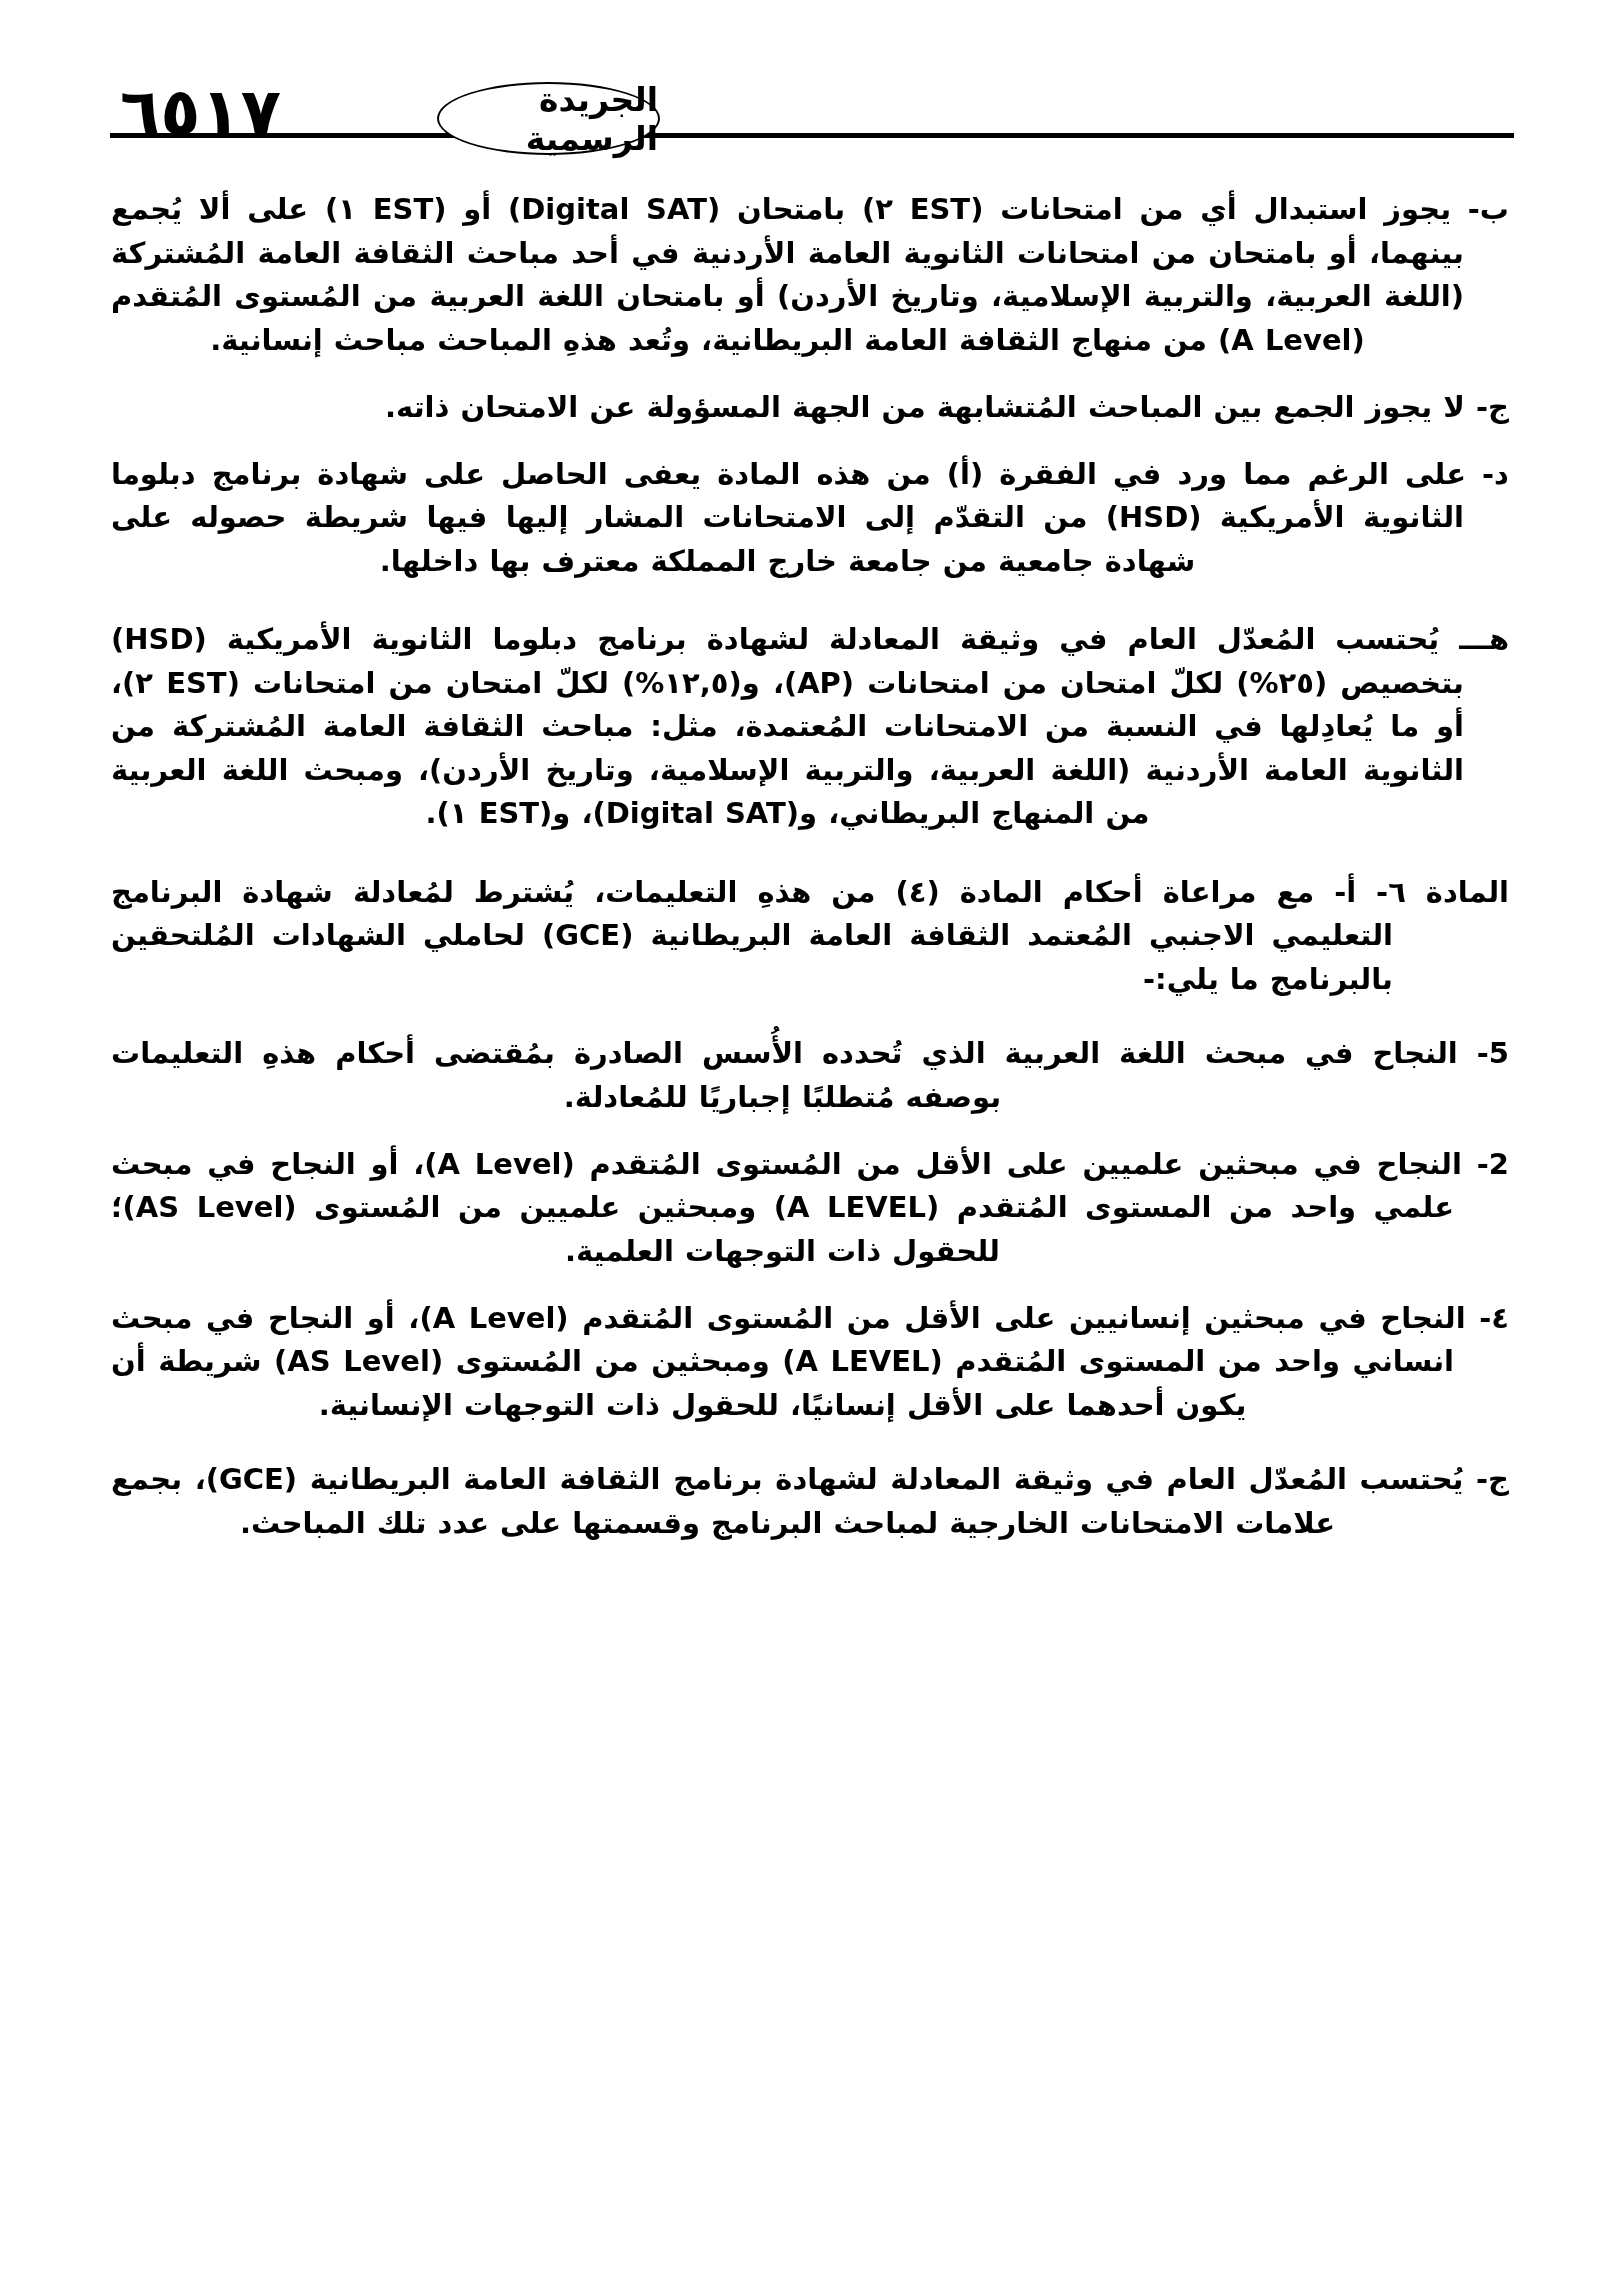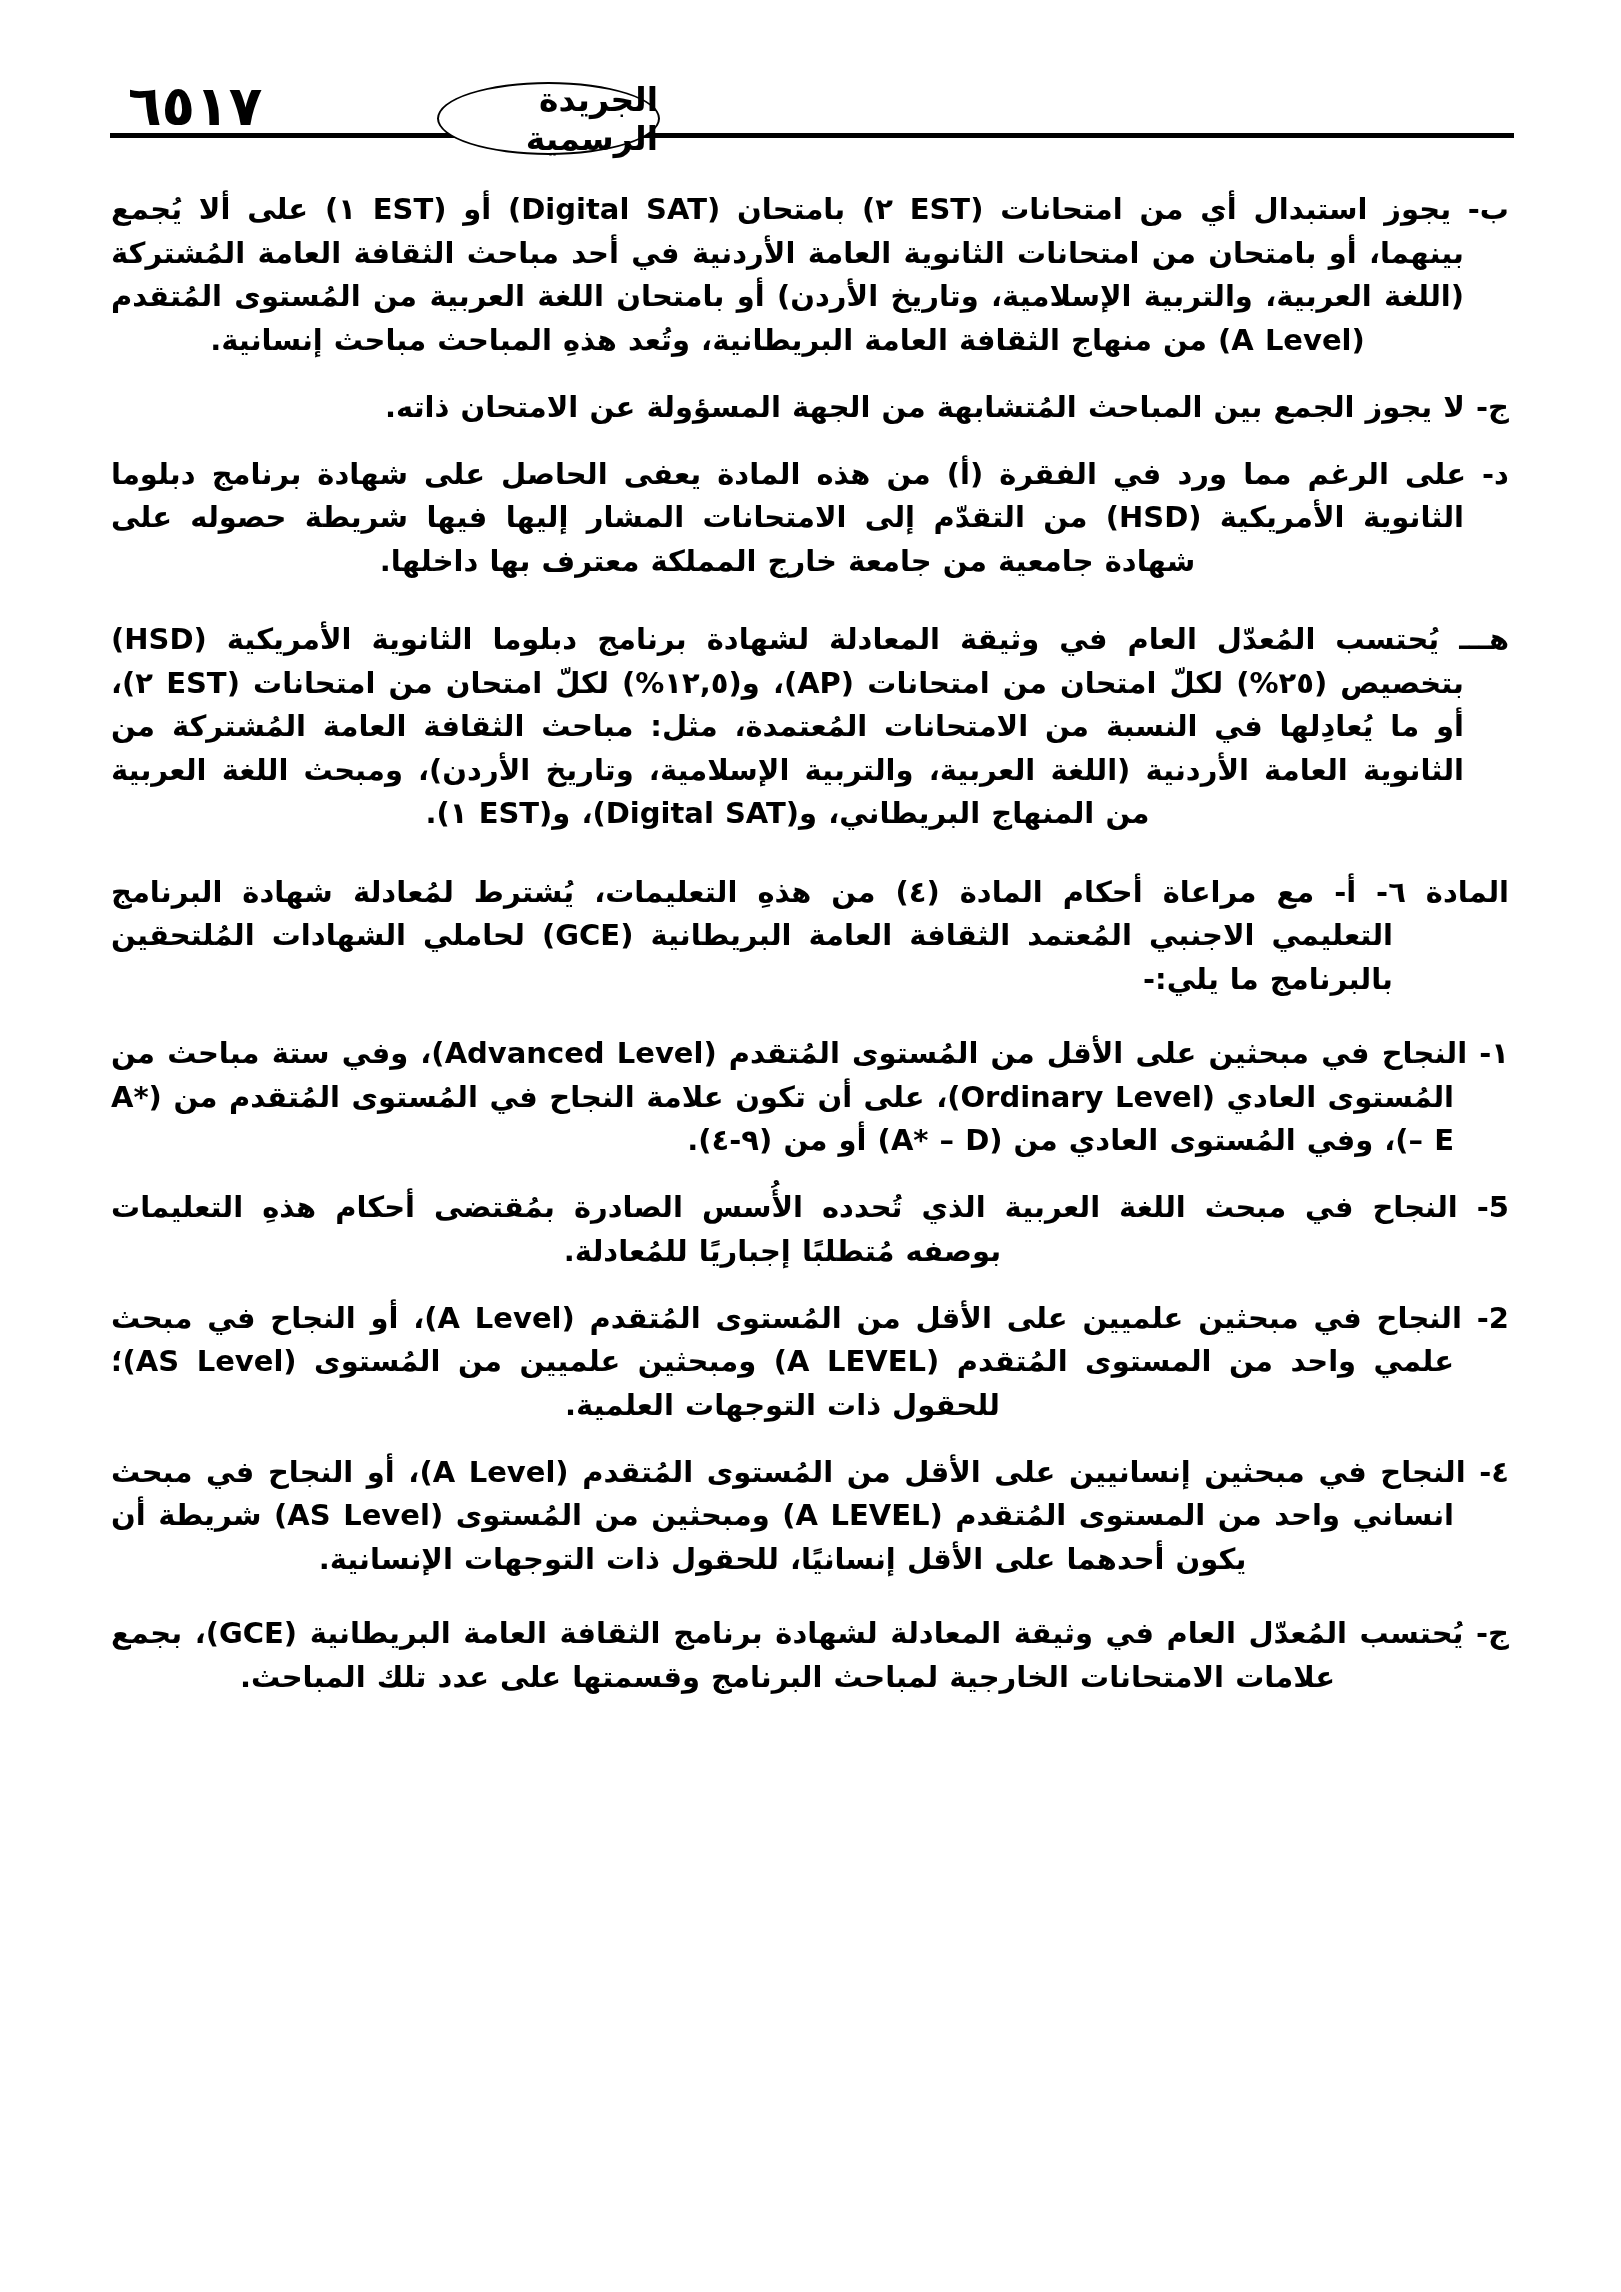--- a/index.html
+++ b/index.html
@@ -19,22 +19,22 @@
     position: relative;
     width: 1621px;
     height: 2293px;
     background: #ffffff;
     overflow: hidden;
   }
   
   .page-number {
     position: absolute;
     top: 74px;
-    left: 128px;
-    font-size: 55px;
+    left: 120px;
+    font-size: 66px;
     font-weight: 700;
     letter-spacing: 2px;
   }
   .header-rule {
     position: absolute;
     top: 133px;
     left: 110px;
     width: 1404px;
     height: 4.9px;
     background: #000000;
@@ -110,21 +110,20 @@
     <p class="hang last-center">ب- يجوز استبدال أي من امتحانات (EST ٢) بامتحان (Digital SAT) أو (EST ١) على ألا يُجمع بينهما، أو بامتحان من امتحانات الثانوية العامة الأردنية في أحد مباحث الثقافة العامة المُشتركة (اللغة العربية، والتربية الإسلامية، وتاريخ الأردن) أو بامتحان اللغة العربية من المُستوى المُتقدم (A Level) من منهاج الثقافة العامة البريطانية، وتُعد هذهِ المباحث مباحث إنسانية.</p>
 
     <p class="hang last-start">ج- لا يجوز الجمع بين المباحث المُتشابهة من الجهة المسؤولة عن الامتحان ذاته.</p>
 
     <p class="hang last-center sp-lg">د- على الرغم مما ورد في الفقرة (أ) من هذه المادة يعفى الحاصل على شهادة برنامج دبلوما الثانوية الأمريكية (HSD) من التقدّم إلى الامتحانات المشار إليها فيها شريطة حصوله على شهادة جامعية من جامعة خارج المملكة معترف بها داخلها.</p>
 
     <p class="hang last-center sp-lg">هـــ يُحتسب المُعدّل العام في وثيقة المعادلة لشهادة برنامج دبلوما الثانوية الأمريكية (HSD) بتخصيص (٢٥%) لكلّ امتحان من امتحانات (AP)، و(١٢,٥%) لكلّ امتحان من امتحانات (EST ٢)، أو ما يُعادِلها في النسبة من الامتحانات المُعتمدة، مثل: مباحث الثقافة العامة المُشتركة من الثانوية العامة الأردنية (اللغة العربية، والتربية الإسلامية، وتاريخ الأردن)، ومبحث اللغة العربية من المنهاج البريطاني، و(Digital SAT)، و(EST ١).</p>
 
     <p class="hang-lg last-start sp-md">المادة ٦- أ- مع مراعاة أحكام المادة (٤) من هذهِ التعليمات، يُشترط لمُعادلة شهادة البرنامج التعليمي الاجنبي المُعتمد الثقافة العامة البريطانية (GCE) لحاملي الشهادات المُلتحقين بالبرنامج ما يلي:-</p>
 
-    <p class="item last-start">١- النجاح في مبحثين على الأقل من المُستوى المُتقدم (Advanced Level)، وفي ستة مباحث من المُستوى العادي (Ordinary Level)، على أن تكون علامة النجاح في المُستوى المُتقدم من (A* – E)، وفي المُستوى العادي من (A* – D) أو من (٩-٤).</p>
 
     <p class="item last-center">5- النجاح في مبحث اللغة العربية الذي تُحدده الأُسس الصادرة بمُقتضى أحكام هذهِ التعليمات بوصفه مُتطلبًا إجباريًا للمُعادلة.</p>
 
     <p class="item last-center">2- النجاح في مبحثين علميين على الأقل من المُستوى المُتقدم (A Level)، أو النجاح في مبحث علمي واحد من المستوى المُتقدم (A LEVEL) ومبحثين علميين من المُستوى (AS Level)؛ للحقول ذات التوجهات العلمية.</p>
 
     <p class="item last-center sp-md">٤- النجاح في مبحثين إنسانيين على الأقل من المُستوى المُتقدم (A Level)، أو النجاح في مبحث انساني واحد من المستوى المُتقدم (A LEVEL) ومبحثين من المُستوى (AS Level) شريطة أن يكون أحدهما على الأقل إنسانيًا، للحقول ذات التوجهات الإنسانية.</p>
 
 
     <p class="hang last-center">ج- يُحتسب المُعدّل العام في وثيقة المعادلة لشهادة برنامج الثقافة العامة البريطانية (GCE)، بجمع علامات الامتحانات الخارجية لمباحث البرنامج وقسمتها على عدد تلك المباحث.</p>
 

